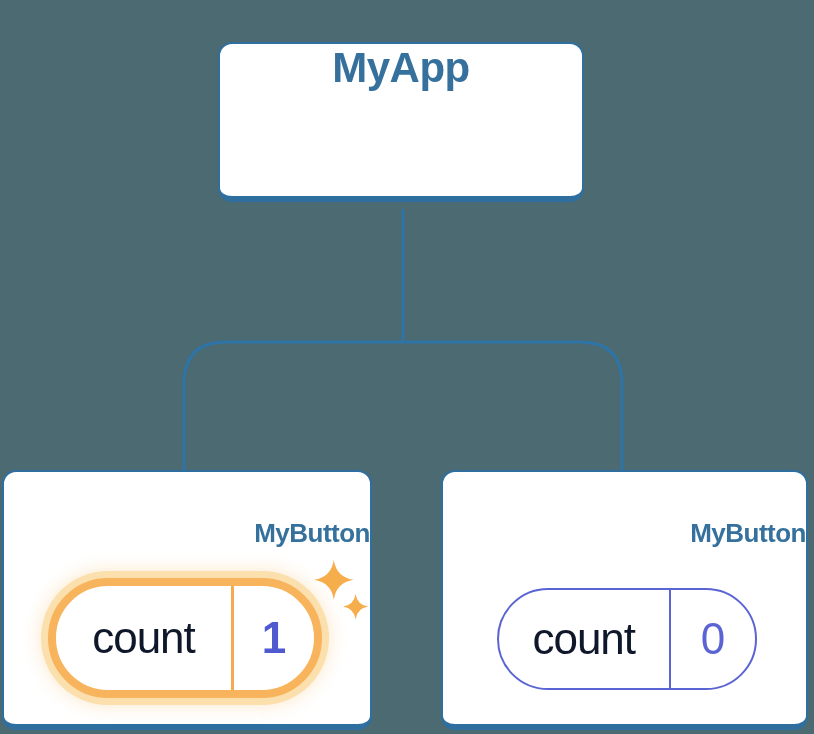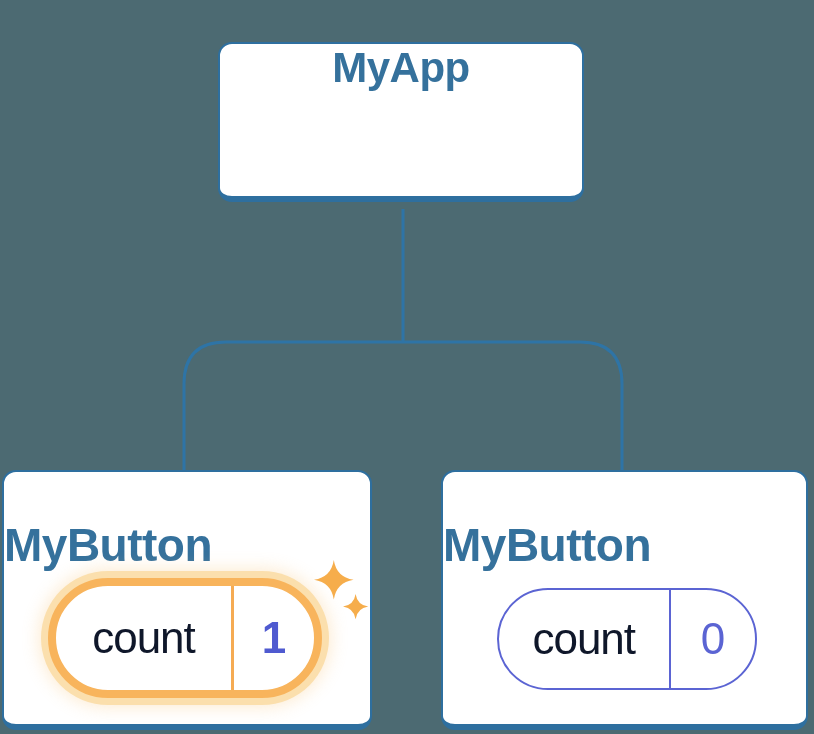--- a/index.html
+++ b/index.html
@@ -12,21 +12,21 @@
   .node{
     position:absolute;background:#ffffff;
     border:2.5px solid #2e6f9f;border-bottom-width:6px;border-radius:14px;
     box-sizing:border-box;
   }
   .node-root{left:218px;top:5px;width:366px;height:160px;display:flex;align-items:flex-start;justify-content:center;margin-top:37px;}
   .root-label{font-size:42px;font-weight:bold;color:#35719c;letter-spacing:-0.5px;}
   .node-child{width:370px;height:260px;top:470px;}
   .node-child.left{left:2px;}
   .node-child.right{left:441px;width:367px;}
-  .child-title{margin-top:46px;text-align:left;font-size:46px;font-weight:bold;color:#35719c;letter-spacing:-0.5px;}
+  .child-title{margin-top:46px;text-align:right;font-size:26px;font-weight:bold;color:#35719c;letter-spacing:-0.5px;}
   .pill{
     position:absolute;display:flex;align-items:stretch;background:#ffffff;
     border-radius:999px;box-sizing:border-box;overflow:hidden;
   }
   .pill-key{flex:1;display:flex;align-items:center;justify-content:center;
     font-size:44px;color:#0f172a;letter-spacing:-1px;}
   .pill-value{display:flex;align-items:center;justify-content:center;font-size:44px;color:#5b64d3;}
   .pill--highlight{
     left:44px;top:106px;width:274px;height:120px;
     border:8px solid #f8b45c;

